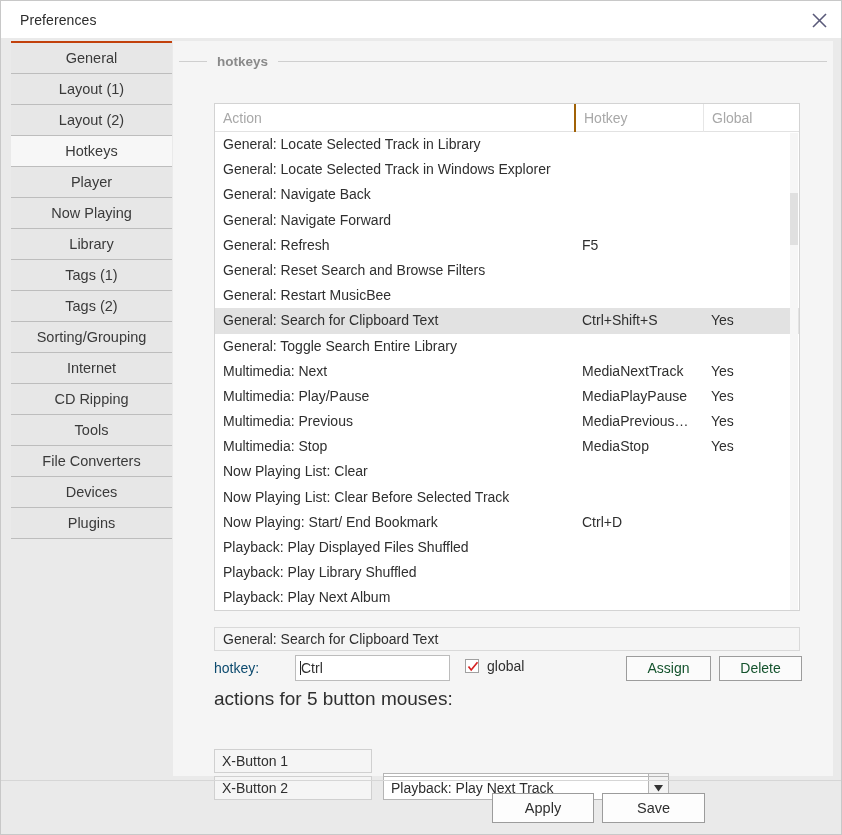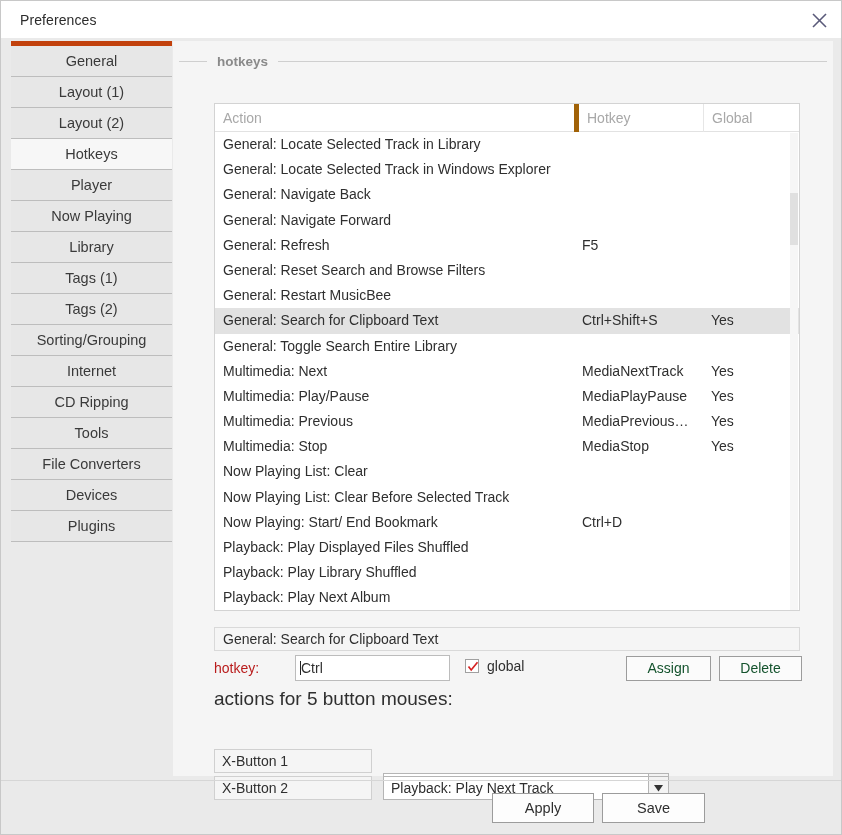--- a/index.html
+++ b/index.html
@@ -37,21 +37,21 @@
     display: flex; align-items: center; justify-content: center;
     cursor: pointer;
   }
   .close-btn svg { display: block; }
 
   
   .sidebar {
     position: absolute; left: 10px; top: 40px;
     width: 161px;
     background: #7f1d1d;
-    border-top: 5px solid #c2410c;
+    border-top: 2px solid #c2410c;
   }
   .side-item {
     position: relative;
     height: 31px;
     line-height: 30px;
     text-align: center;
     font-size: 14.5px;
     color: #3a3a3a;
     border-bottom: 1px solid #bdbdbd;
     background: #e7e7e7;
@@ -103,21 +103,21 @@
     border-bottom: 1px solid #e2e2e2;
   }
   .th {
     position: absolute; top: 0;
     height: 28px; line-height: 28px;
     font-size: 14px; color: #a8a8a8;
     padding-left: 8px;
     cursor: pointer;
   }
   .th.action  { left: 0;   width: 359px; }
-  .th.hotkey  { left: 359px; width: 129px; border-left: 5px solid #a16207; }
+  .th.hotkey  { left: 359px; width: 129px; border-left: 2px solid #a16207; }
   .th.global  { left: 488px; width: 98px;  border-left: 1px solid #e6e6e6; }
 
   .tbl-body {
     position: relative;
     height: 478px;
     background: #ffffff;
   }
   .trow {
     position: relative;
     height: 25.2px;
@@ -155,21 +155,21 @@
     border: 1px solid #d9d9d9;
     font-size: 14px; color: #2f2f2f;
     line-height: 22px;
     padding-left: 8px;
     white-space: nowrap; overflow: hidden;
   }
 
   
   .hk-label {
     position: absolute; left: 41px; top: 619px;
-    font-size: 14px; color: #b91c1c;
+    font-size: 14px; color: #0c4a6e;
   }
   .hk-input {
     position: absolute; left: 122px; top: 614px;
     width: 155px; height: 26px;
     background: #ffffff;
     border: 1px solid #bcbcbc;
     font-size: 14px; color: #2f2f2f;
     line-height: 24px;
     padding-left: 4px;
     white-space: nowrap; overflow: hidden;

